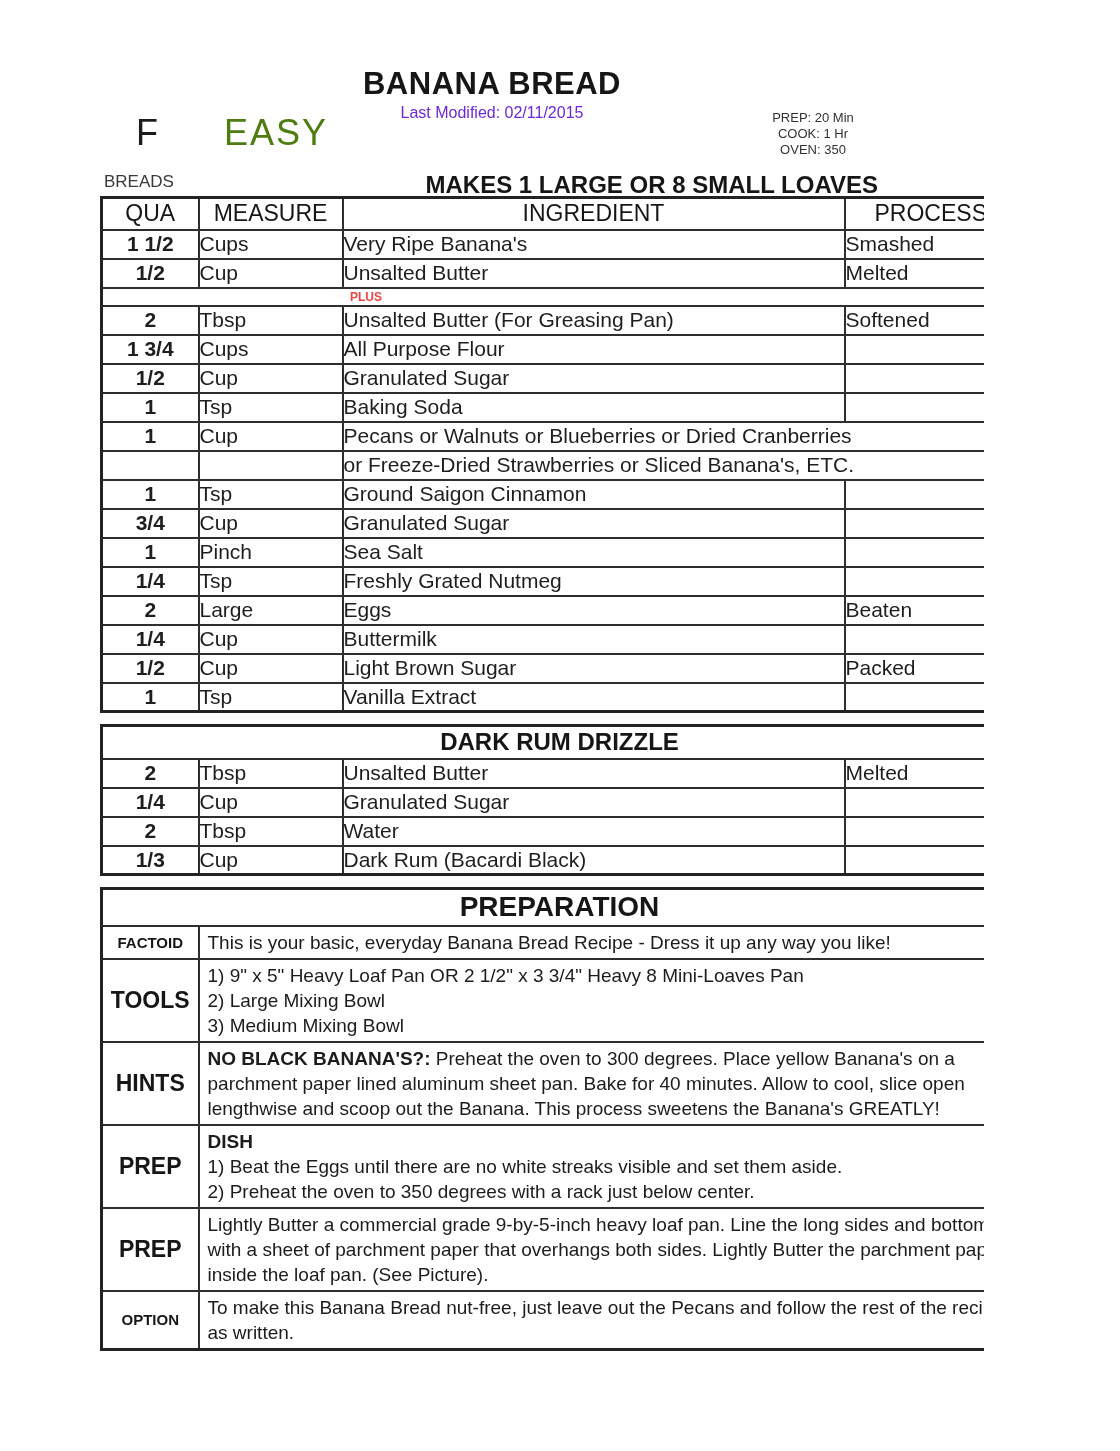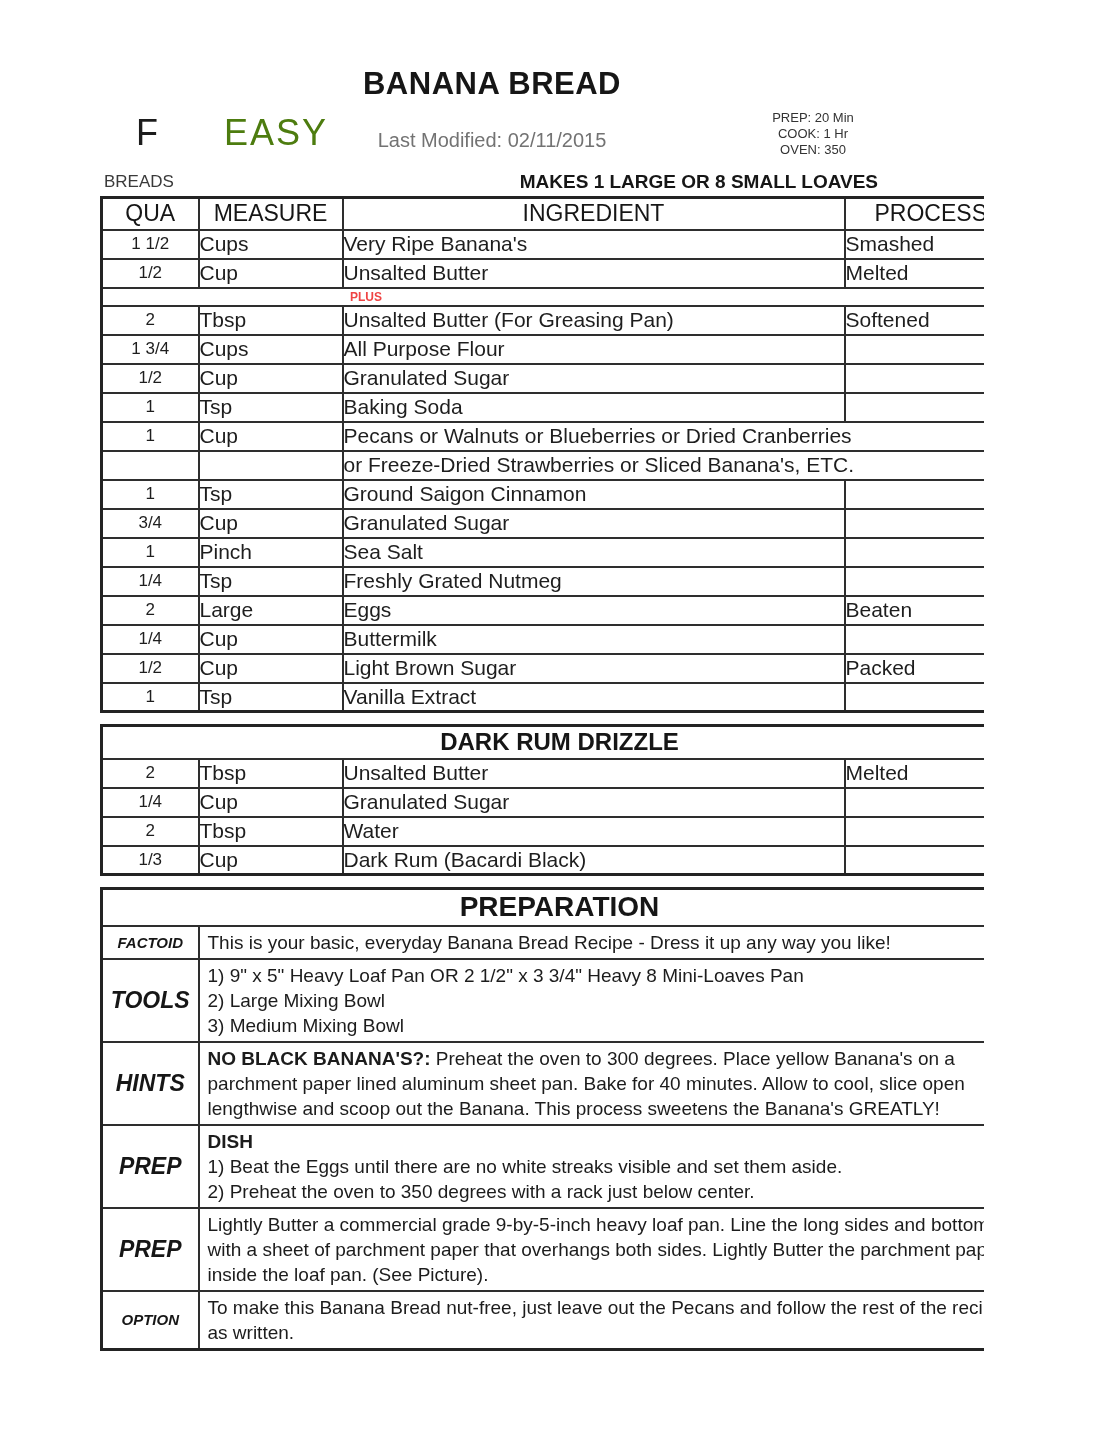--- a/index.html
+++ b/index.html
@@ -20,23 +20,23 @@
     top: 66px;
     text-align: center;
   }
   .recipe-title {
     font-size: 31px;
     font-weight: bold;
     letter-spacing: 0.5px;
     color: #161616;
   }
   .last-modified {
-    margin-top: 27px;
-    font-size: 20px;
-    color: #737373;
+    margin-top: 2px;
+    font-size: 16px;
+    color: #6d28d9;
   }
   .grade-letter {
     position: absolute;
     left: 136px;
     top: 112px;
     font-size: 36px;
     color: #1c1c1c;
   }
   .difficulty {
     position: absolute;
@@ -60,21 +60,21 @@
     position: absolute;
     left: 104px;
     top: 172px;
     font-size: 17px;
     color: #3a3a3a;
   }
   .yield {
     position: absolute;
     right: 106px;
     top: 171px;
-    font-size: 19px;
+    font-size: 24px;
     font-weight: bold;
     color: #161616;
   }
   
   table {
     border-collapse: collapse;
     table-layout: fixed;
     margin-left: 100px;
     width: 916px;
     background: #ffffff;
@@ -104,23 +104,24 @@
   }
   th.prep-title {
     font-size: 28px;
     font-weight: bold;
     height: 37px;
     text-align: center;
     color: #161616;
   }
   .qua-cell {
     text-align: center;
-    font-size: 17px;
+    font-size: 21px;
     height: 29px;
     padding: 0 2px;
+    font-weight: bold;
   }
   .measure-cell, .ingredient-cell, .process-cell {
     text-align: left;
     font-size: 21px;
     height: 29px;
     padding: 0 0;
   }
   .divider-cell {
     height: 18px;
     font-size: 12px;
@@ -129,21 +130,20 @@
     text-align: left;
     color: #ef4444;
     margin-top: 20px;
   }
   
   .prep-label {
     text-align: center;
     font-weight: bold;
     vertical-align: middle;
     color: #161616;
-    font-style: italic;
   }
   .label-lg { font-size: 23px; }
   .label-sm { font-size: 15px; }
   .prep-content {
     font-size: 19px;
     line-height: 25px;
     padding: 3px 8px;
     white-space: normal;
     color: #1c1c1c;
   }

